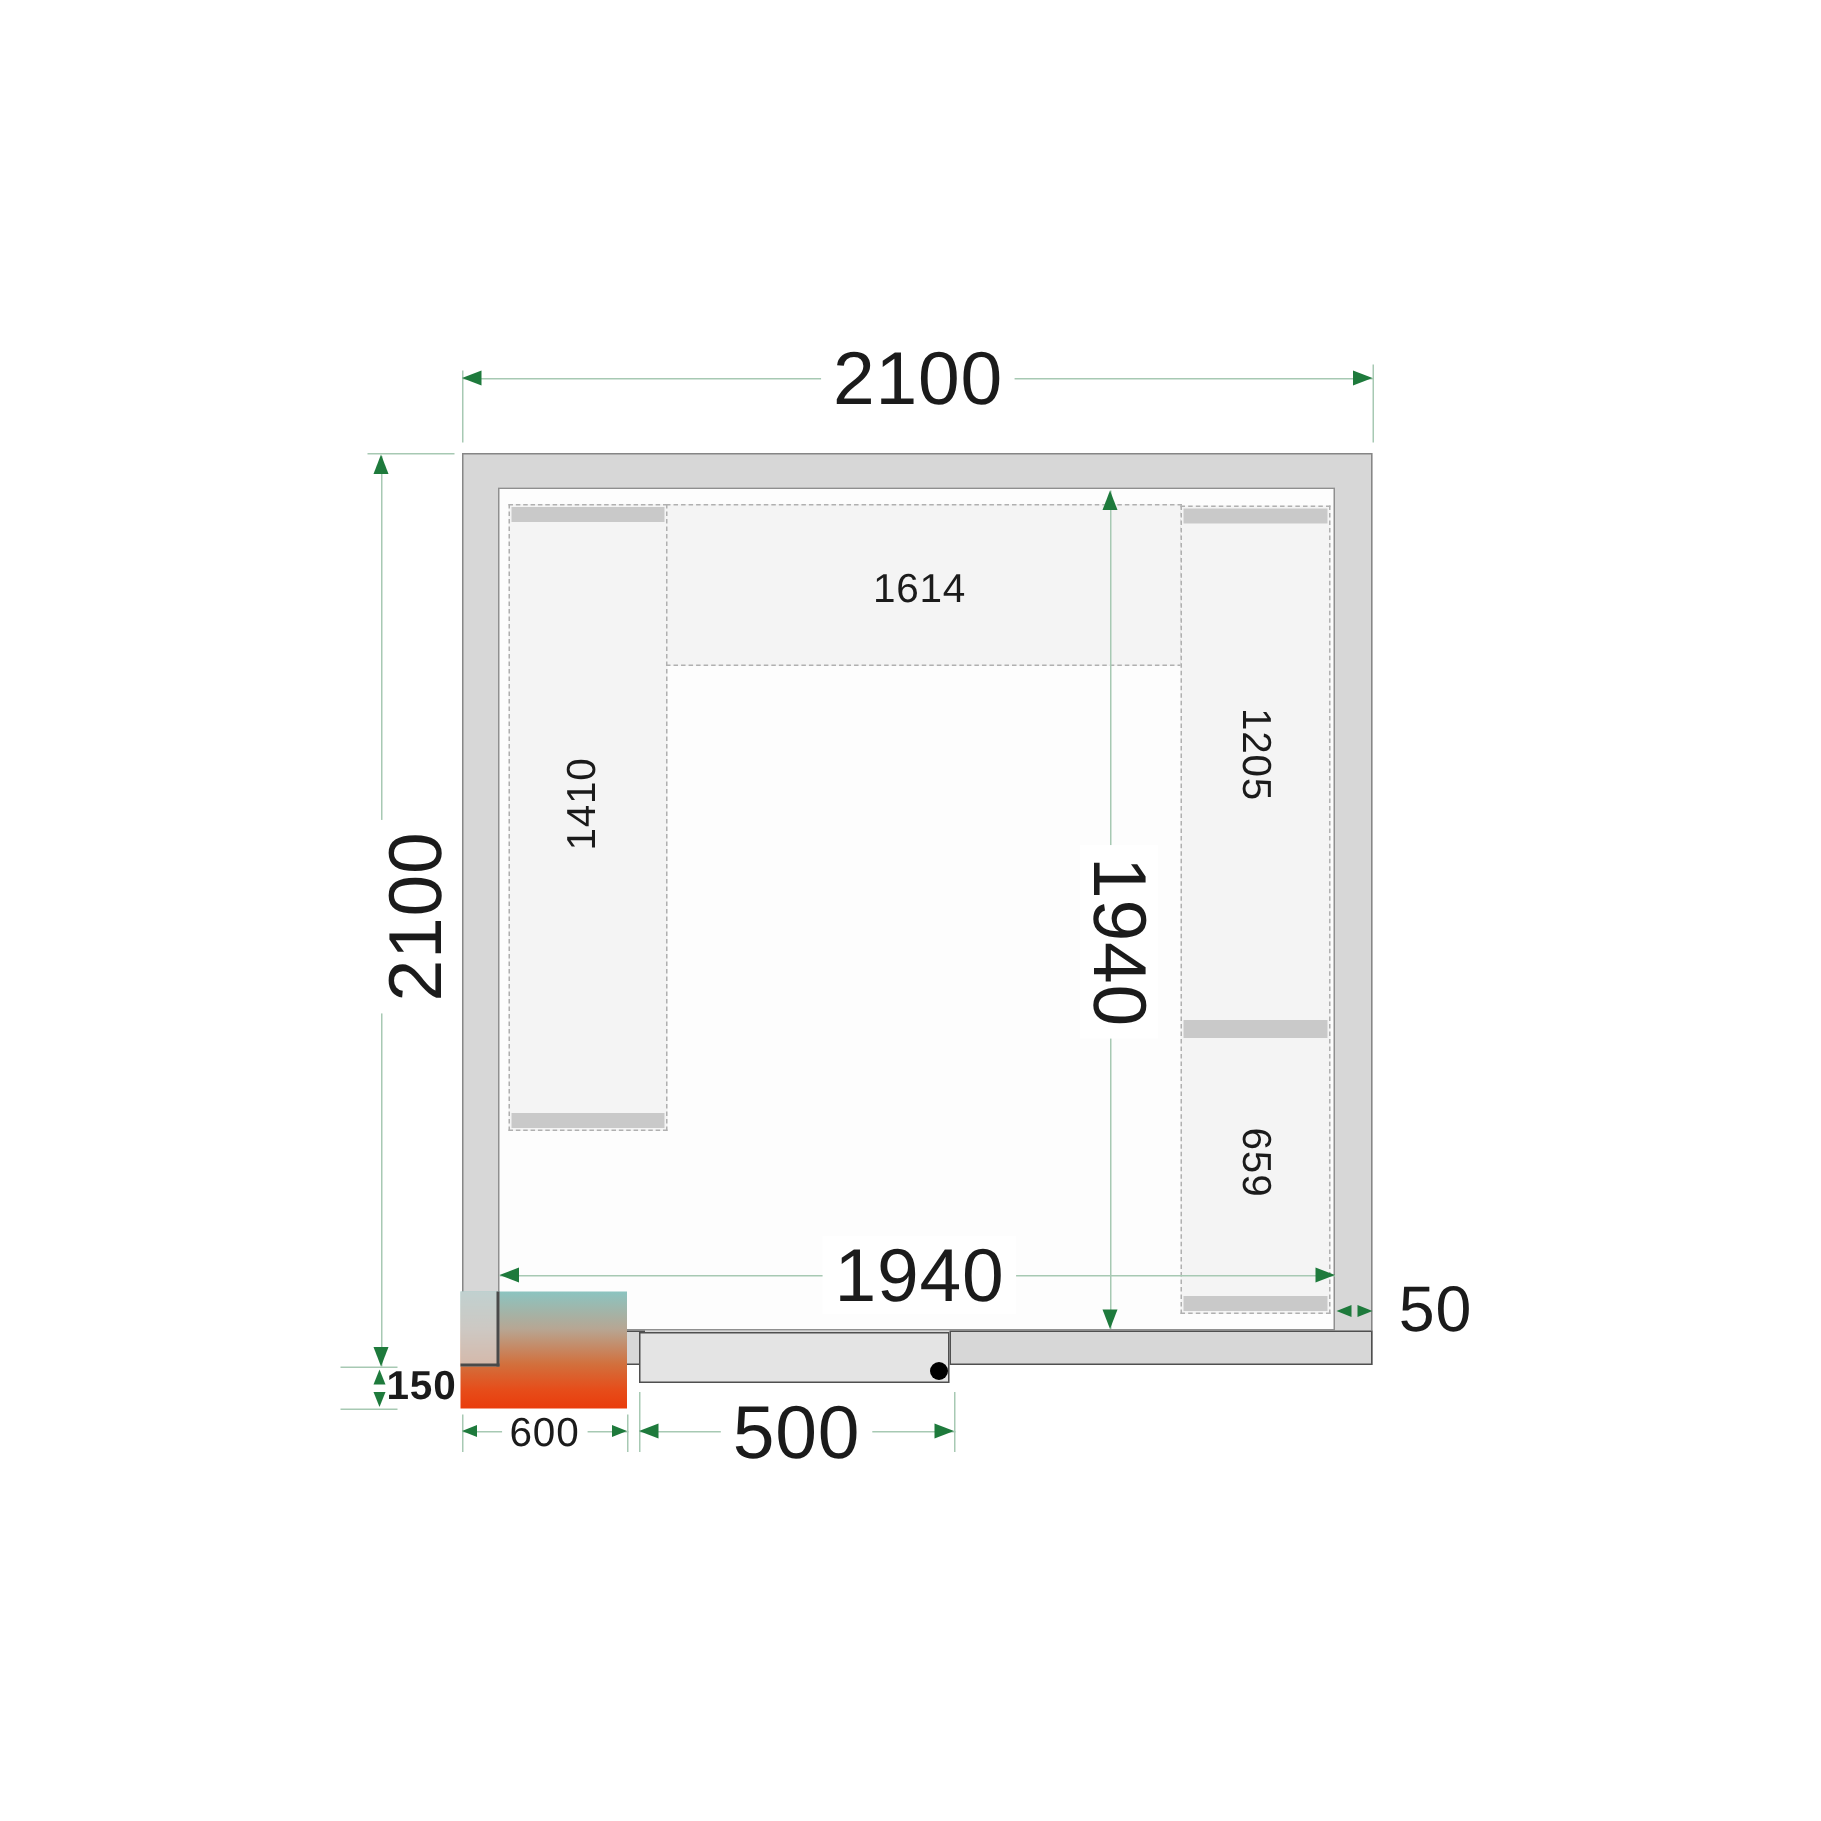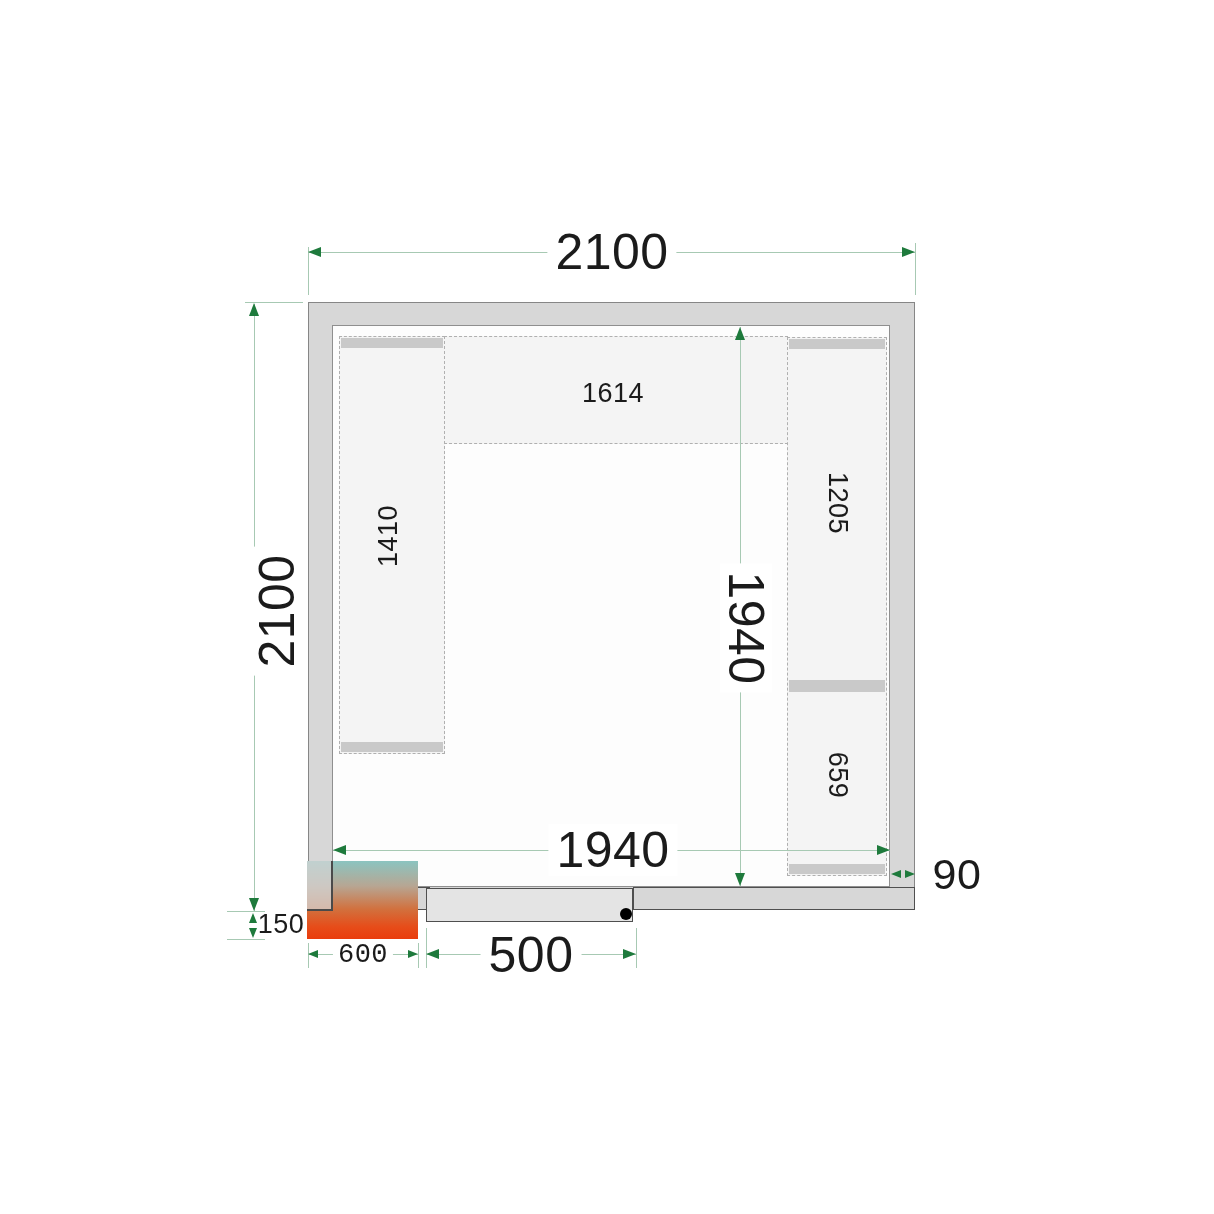--- a/index.html
+++ b/index.html
@@ -47,21 +47,21 @@
   .tri-su{border-width:0 4px 10px 4px;border-bottom-color:#1e7a3c;}
   .tri-sd{border-width:10px 4px 0 4px;border-top-color:#1e7a3c;}
 
   
   .dlab{position:absolute;transform:translate(-50%,-50%);font-size:50px;line-height:1.04;
         background:#ffffff;padding:0 8px;white-space:nowrap;letter-spacing:0.5px;}
   .dlab.rot-ccw{transform:translate(-50%,-50%) rotate(-90deg);}
   .dlab.rot-cw{transform:translate(-50%,-50%) rotate(90deg);}
   .dlab.md{font-size:43px;padding:0 4px;background:transparent;}
   .dlab.sm{font-size:27px;padding:0 5px;}
-  .dlab.nobg{background:transparent;}
+  .dlab.nobg{background:transparent;font-weight:bold;}
   .shlab{position:absolute;transform:translate(-50%,-50%);font-size:27px;letter-spacing:0.5px;}
   .shlab.rot-ccw{transform:translate(-50%,-50%) rotate(-90deg);}
   .shlab.rot-cw{transform:translate(-50%,-50%) rotate(90deg);}
 </style>
 </head>
 <body>
 
 <div class="canvas">
 
   <div class="abs outer-wall"></div>
@@ -109,33 +109,33 @@
   <div class="abs tri tri-d" style="left:735px;top:873px;"></div>
   <div class="dlab rot-cw" style="left:746px;top:628px;">1940</div>
 
   <div class="abs gl" style="left:333px;top:850px;width:557px;height:1px;"></div>
   <div class="abs tri tri-l" style="left:333px;top:845px;"></div>
   <div class="abs tri tri-r" style="left:877px;top:845px;"></div>
   <div class="dlab" style="left:613px;top:850px;">1940</div>
 
   <div class="abs tri tri-sl" style="left:891px;top:870px;"></div>
   <div class="abs tri tri-sr" style="left:905px;top:870px;"></div>
-  <div class="dlab md" style="left:957px;top:874px;">90</div>
+  <div class="dlab md" style="left:957px;top:874px;">50</div>
 
   <div class="abs gl" style="left:227px;top:939px;width:38px;height:1px;"></div>
   <div class="abs tri tri-su" style="left:249px;top:913px;"></div>
   <div class="abs tri tri-sd" style="left:249px;top:928px;"></div>
   <div class="dlab sm nobg" style="left:281px;top:924px;">150</div>
 
   <div class="abs gl" style="left:308px;top:943px;width:1px;height:25px;"></div>
   <div class="abs gl" style="left:418px;top:943px;width:1px;height:25px;"></div>
   <div class="abs gl" style="left:308px;top:954px;width:111px;height:1px;"></div>
   <div class="abs tri tri-sl" style="left:308px;top:950px;"></div>
   <div class="abs tri tri-sr" style="left:408px;top:950px;"></div>
-  <div class="dlab sm" style="left:363px;top:955px;font-family:Liberation Mono, monospace;">600</div>
+  <div class="dlab sm" style="left:363px;top:955px;">600</div>
 
   <div class="abs gl" style="left:426px;top:928px;width:1px;height:40px;"></div>
   <div class="abs gl" style="left:636px;top:928px;width:1px;height:40px;"></div>
   <div class="abs gl" style="left:426px;top:954px;width:211px;height:1px;"></div>
   <div class="abs tri tri-l" style="left:426px;top:949px;"></div>
   <div class="abs tri tri-r" style="left:623px;top:949px;"></div>
   <div class="dlab" style="left:531px;top:955px;">500</div>
 
 </div>
 

